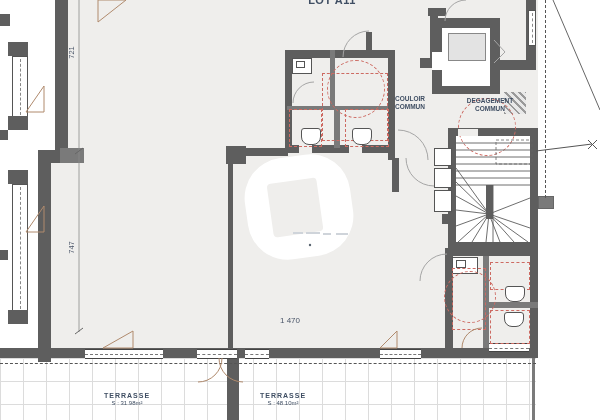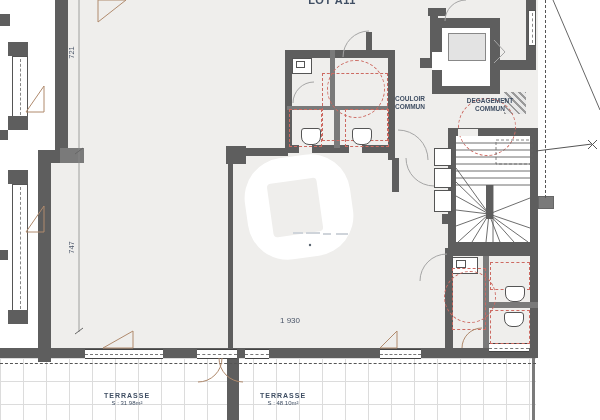--- a/index.html
+++ b/index.html
@@ -205,21 +205,21 @@
     <div>COMMUN</div>
   </div>
 
   <div class="lbl" style="left:458px;top:97px;width:64px;font-size:6.5px;">
     <div>DEGAGEMENT</div>
     <div>COMMUN</div>
   </div>
 
   <div class="dim" style="left:54px;top:48px;width:34px;text-align:center;transform:rotate(-90deg);">721</div>
   <div class="dim" style="left:54px;top:243px;width:34px;text-align:center;transform:rotate(-90deg);">747</div>
-  <div class="dim" style="left:258px;top:316px;width:64px;text-align:center;font-size:8px;">1 930</div>
+  <div class="dim" style="left:258px;top:316px;width:64px;text-align:center;font-size:8px;">1 470</div>
 
   <div class="lbl" style="left:87px;top:392px;width:80px;">
     <div style="font-size:7px;letter-spacing:1px;">TERRASSE</div>
     <div style="font-size:6px;font-weight:normal;">S : 31.98m²</div>
   </div>
   <div class="lbl" style="left:243px;top:392px;width:80px;">
     <div style="font-size:7px;letter-spacing:1px;">TERRASSE</div>
     <div style="font-size:6px;font-weight:normal;">S : 48.10m²</div>
   </div>
 

